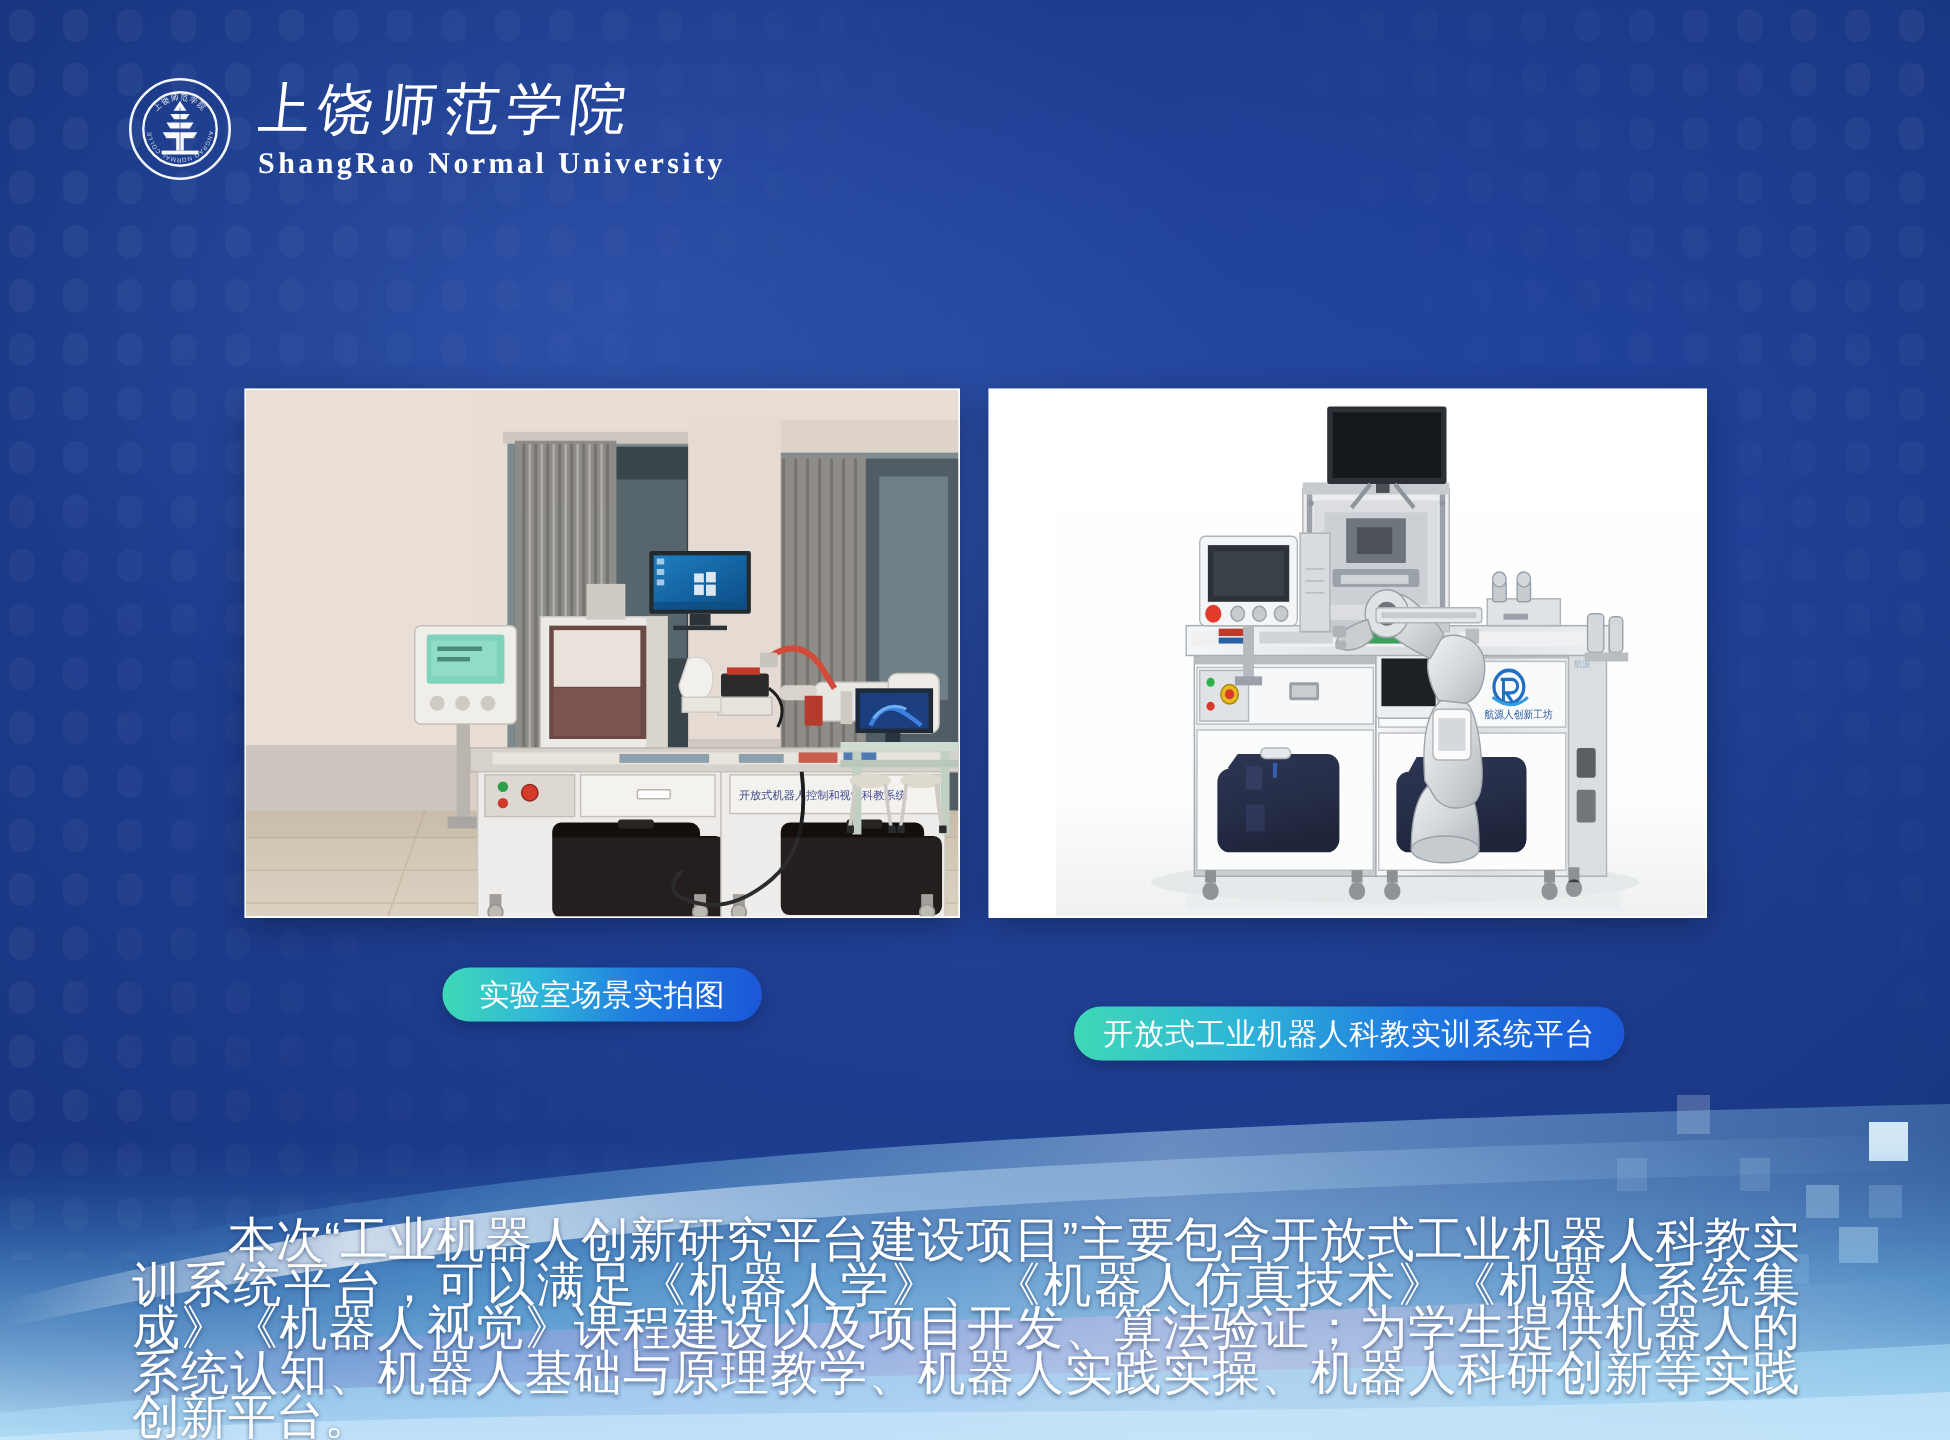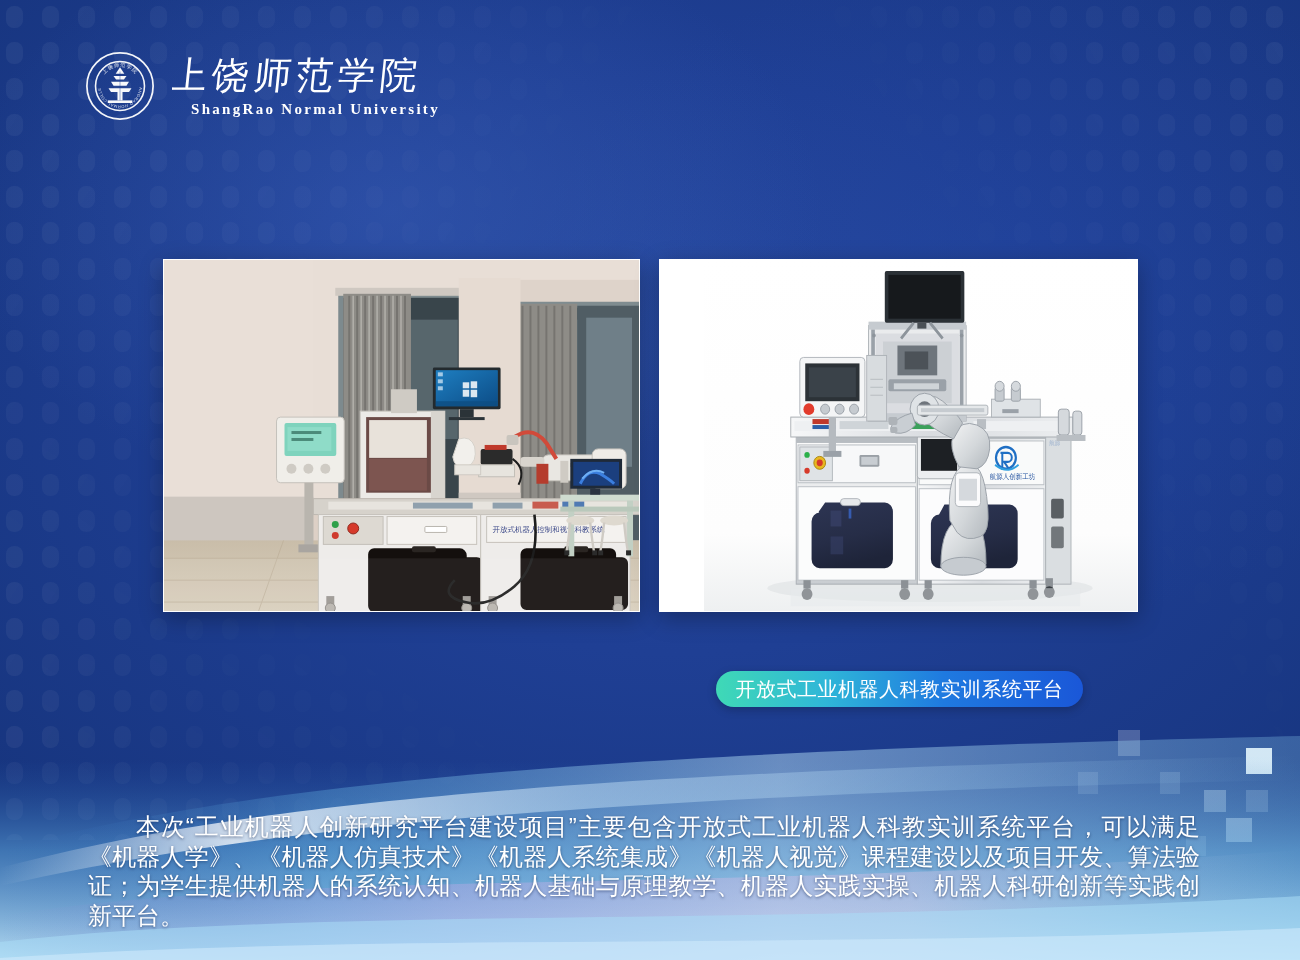--- a/index.html
+++ b/index.html
@@ -35,21 +35,21 @@
 
   
   .logo-wrap {
     position:absolute; left:84px; top:50px;
     display:flex; align-items:center; gap:16px;
   }
   .logo-seal { width:72px; height:72px; position:relative; flex:none; }
   .logo-text { display:flex; flex-direction:column; gap:2px; }
   .logo-cn { height:44px; }
   .logo-en {
-    color:#ffffff; font-size:15px; letter-spacing:2.3px;
+    color:#ffffff; font-size:20px; letter-spacing:2.3px;
     font-family:"Liberation Serif","DejaVu Serif",serif; font-weight:700;
     white-space:nowrap; text-align:center;
   }
 
   
   .photo {
     position:absolute; overflow:hidden;
     border:1px solid rgba(255,255,255,.30);
     box-shadow:0 6px 22px rgba(0,0,0,.30);
     background:#fff;
@@ -65,21 +65,21 @@
     color:#fff; font-size:20px; letter-spacing:.5px; white-space:nowrap;
     background:linear-gradient(90deg,#3fd9b6 0%, #2fb6d8 30%, #1f7ae0 62%, #1a57d8 100%);
     box-shadow:0 3px 10px rgba(0,0,0,.22);
   }
   #pill-left  { left:295px; top:645px; width:213px; }
   #pill-right { left:716px; top:645px; width:367px;margin-top:26px; }
 
   
   .para {
     position:absolute; left:88px; top:812px; width:1112px;
-    color:#ffffff; font-size:24px; line-height:29.5px;
+    color:#ffffff; font-size:32px; line-height:29.5px;
     text-align:justify; text-justify:inter-ideograph;
     text-indent:2em;
     text-shadow:0 1px 3px rgba(0,20,60,.55);
   }
 </style>
 </head>
 <body>
 
 <div id="stage">
 
@@ -602,19 +602,22 @@
       <g>
         <rect x="392" y="150" width="12" height="26" rx="3" fill="#d5d9dd" stroke="#9aa1a8"></rect>
         <rect x="408" y="152" width="10" height="24" rx="3" fill="#d5d9dd" stroke="#9aa1a8"></rect>
         <rect x="390" y="176" width="32" height="6" fill="#b9bec3"></rect>
       </g>
 
       <rect x="96" y="330" width="320" height="18" fill="#e6e9eb" opacity=".5"></rect>
     </svg>
   </div>
 
+  <div class="pill" id="pill-left">
+    <span>实验室场景实拍图</span>
+  </div>
   <div class="pill" id="pill-right">
     <span>开放式工业机器人科教实训系统平台</span>
   </div>
 
   <div class="para">本次“工业机器人创新研究平台建设项目”主要包含开放式工业机器人科教实训系统平台，可以满足《机器人学》、《机器人仿真技术》《机器人系统集成》《机器人视觉》课程建设以及项目开发、算法验证；为学生提供机器人的系统认知、机器人基础与原理教学、机器人实践实操、机器人科研创新等实践创新平台。</div>
 
 </div>
 
 </body></html>

